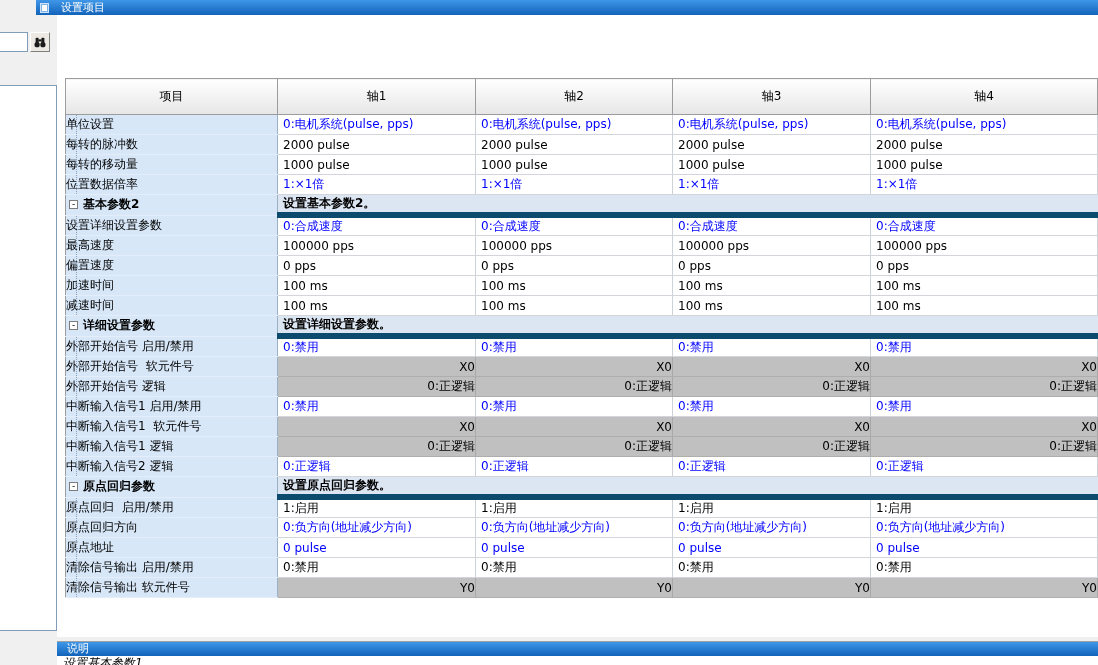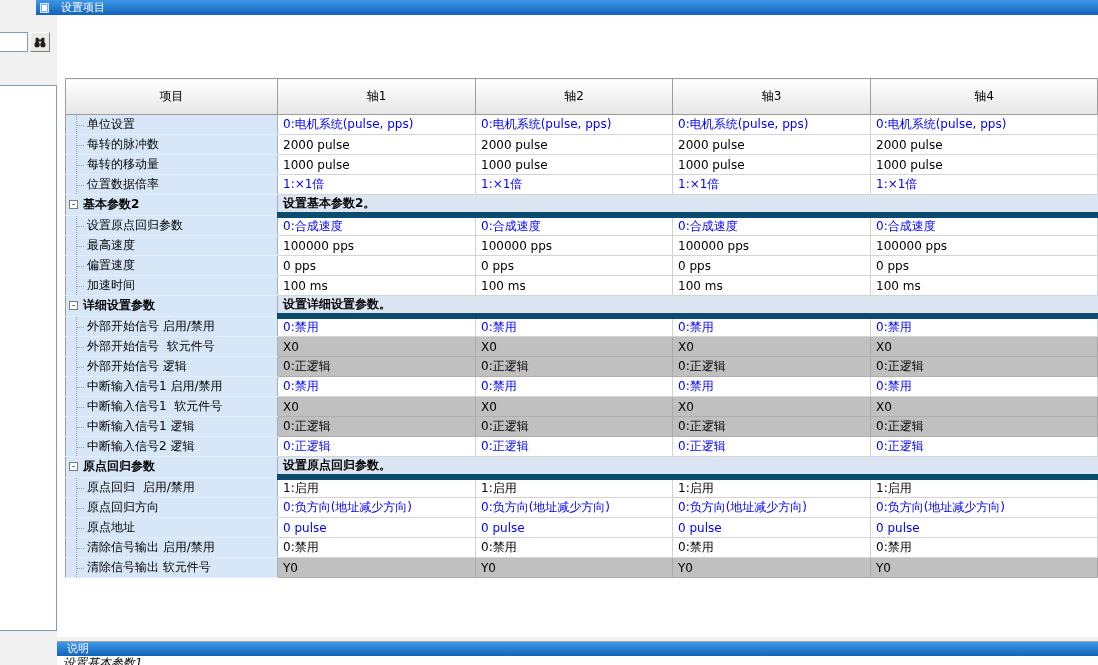--- a/index.html
+++ b/index.html
@@ -68,21 +68,21 @@
     height:20px; font-size:12px; vertical-align:middle;
     overflow:hidden; white-space:nowrap;
   }
   td.tree-cell {
     background:var(--tree-bg,#d7e7f8);
     border-right:1px solid #9cb0c4;
     border-bottom:1px solid #e4eefa;
     position:relative;
   }
   td.tree-cell span { white-space:pre; }
-  td.item-cell { padding-left:21px; }
+  td.item-cell { }
   td.section-cell { padding-left:17px; font-weight:bold; }
   .tree-guides::before {
     content:""; position:absolute; left:10px; top:0; bottom:0;
     border-left:1px dotted #8ba1ba;
   }
   .tree-guides::after {
     content:""; position:absolute; left:10px; top:10px; width:8px;
     border-top:1px dotted #8ba1ba;
   }
   .expander {
@@ -90,21 +90,21 @@
     width:9px; height:9px; background:#fff; border:1px solid #7c7c7c;
     font-size:9px; line-height:7px; text-align:center; font-weight:normal;
     color:#000;
   }
   td.value-cell {
     background:#ffffff; padding-left:5px;
     border-right:1px solid #ccd2d8; border-bottom:1px solid #d2d6da;
   }
   td.value-cell.bg-gray {
     background:var(--gray-cell,#c0c0c0);
-    border-right-color:#a8a8a8; border-bottom-color:#aeaeae;
+    border-right-color:#a8a8a8; border-bottom-color:#aeaeae;text-align:right;
   }
   .text-blue { color:var(--accent-text-blue,#0000ff); }
   .text-black { color:#000;margin-left:12px; }
   td.section-desc {
     background:var(--section-bg,#dce5f2);
     font-weight:bold; padding-left:5px;
     border-bottom:6px solid #0c4a6e;
   }
 
   
@@ -195,21 +195,21 @@
           <td class="value-cell text-blue">1:×1倍</td>
           <td class="value-cell text-blue">1:×1倍</td>
           <td class="value-cell text-blue">1:×1倍</td>
           <td class="value-cell text-blue">1:×1倍</td>
         </tr>
         <tr>
           <td class="tree-cell section-cell"><span class="expander">-</span><span>基本参数2</span></td>
           <td class="section-desc" colspan="4">设置基本参数2。</td>
         </tr>
         <tr>
-          <td class="tree-cell item-cell tree-guides"><span>设置原点回归参数</span></td>
+          <td class="tree-cell item-cell tree-guides"><span>设置详细设置参数</span></td>
           <td class="value-cell text-blue">0:合成速度</td>
           <td class="value-cell text-blue">0:合成速度</td>
           <td class="value-cell text-blue">0:合成速度</td>
           <td class="value-cell text-blue">0:合成速度</td>
         </tr>
         <tr>
           <td class="tree-cell item-cell tree-guides"><span>最高速度</span></td>
           <td class="value-cell text-black">100000 pps</td>
           <td class="value-cell text-black">100000 pps</td>
           <td class="value-cell text-black">100000 pps</td>
@@ -217,20 +217,27 @@
         </tr>
         <tr>
           <td class="tree-cell item-cell tree-guides"><span>偏置速度</span></td>
           <td class="value-cell text-black">0 pps</td>
           <td class="value-cell text-black">0 pps</td>
           <td class="value-cell text-black">0 pps</td>
           <td class="value-cell text-black">0 pps</td>
         </tr>
         <tr>
           <td class="tree-cell item-cell tree-guides"><span>加速时间</span></td>
+          <td class="value-cell text-black">100 ms</td>
+          <td class="value-cell text-black">100 ms</td>
+          <td class="value-cell text-black">100 ms</td>
+          <td class="value-cell text-black">100 ms</td>
+        </tr>
+        <tr>
+          <td class="tree-cell item-cell tree-guides"><span>减速时间</span></td>
           <td class="value-cell text-black">100 ms</td>
           <td class="value-cell text-black">100 ms</td>
           <td class="value-cell text-black">100 ms</td>
           <td class="value-cell text-black">100 ms</td>
         </tr>
         <tr>
           <td class="tree-cell section-cell"><span class="expander">-</span><span>详细设置参数</span></td>
           <td class="section-desc" colspan="4">设置详细设置参数。</td>
         </tr>
         <tr>

